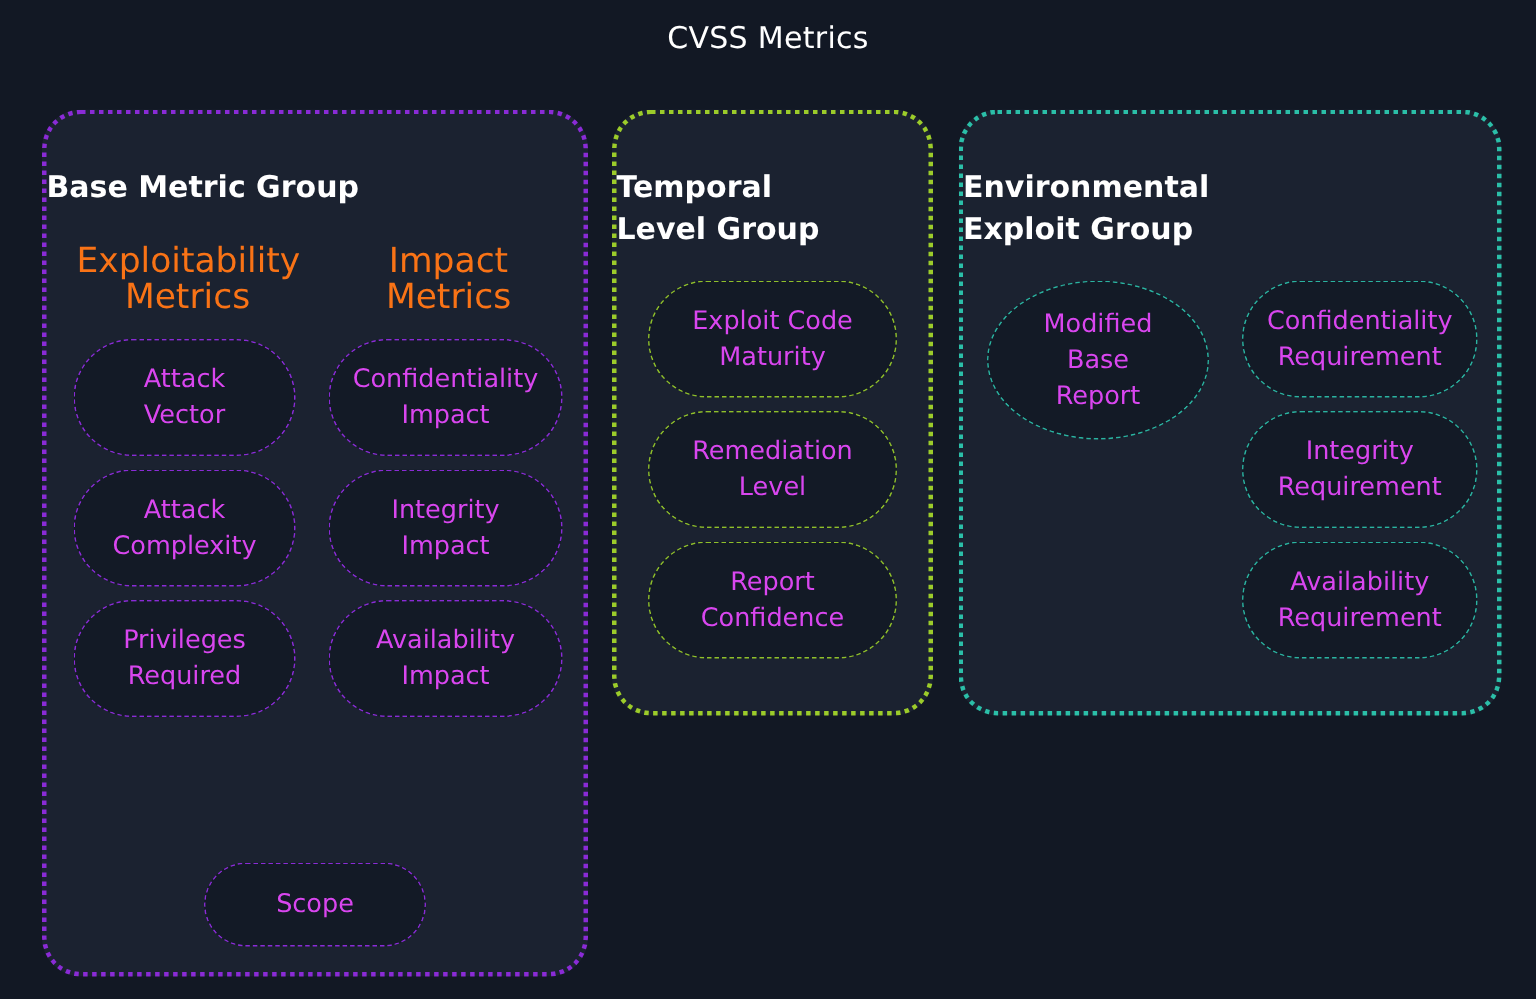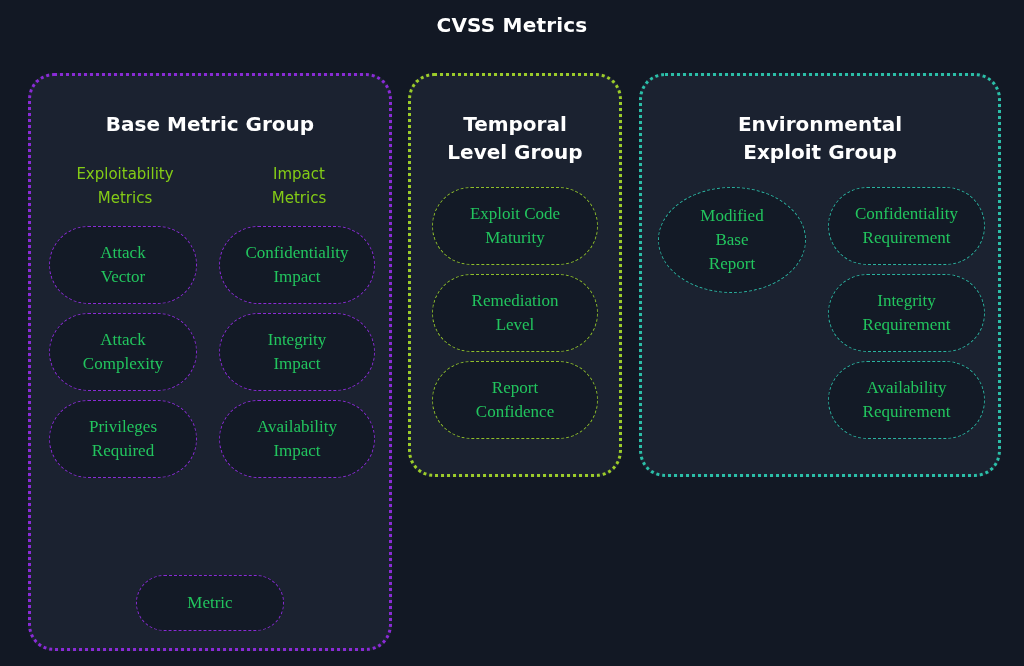--- a/index.html
+++ b/index.html
@@ -6,52 +6,51 @@
     html, body {
       width: 1024px; height: 666px; overflow: hidden;
       background: #121824;
       font-family: "DejaVu Sans", "Liberation Sans", sans-serif;
       color: #ffffff;
     }
     .canvas { position: relative; width: 1024px; height: 666px; }
 
     .main-title {
       position: absolute; left: 0; width: 1024px; top: 13px;
-      text-align: center; font-weight: bold; font-size: 20px; letter-spacing: 0.2px;
+      text-align: center; font-weight: normal; font-size: 20px; letter-spacing: 0.2px;
     }
 
     .group {
       position: absolute;
       background: #1b2230;
       border-radius: 26px;
       border-width: 3px;
       border-style: dotted;
     }
     .group-title {
       position: absolute; left: 0; right: 0;
-      text-align: center; font-weight: bold; font-size: 20px; line-height: 28px;
+      font-weight: bold; font-size: 20px; line-height: 28px;
     }
     .subhead {
       position: absolute; text-align: center;
-      color: #84cc16; font-size: 15px; line-height: 24px;
+      color: #f97316; font-size: 23px; line-height: 24px;
     }
 
     .pill {
       position: absolute;
       background: #131a26;
       border-width: 1.6px;
       border-style: dashed;
       border-radius: 40px;
       display: flex; align-items: center; justify-content: center;
       text-align: center;
       font-size: 17px; line-height: 24px;
-      color: #22c55e;
+      color: #d946ef;
       white-space: pre-line;
       cursor: pointer;
-      font-family: Liberation Serif, serif;
     }
     .pill.ellipse { border-radius: 50%; }
 
     .g-base { border-color: #8a2bd6; }
     .g-temp { border-color: #9ccc2a; }
     .g-env  { border-color: #2bbfa8; }
     .p-base { border-color: #8a2bd6; }
     .p-temp { border-color: #8fbf2a; }
     .p-env  { border-color: #2ab3a0; }
   </style>
@@ -75,21 +74,21 @@
     <div class="pill p-base" style="left:18px; top:324px; width:148px; height:78px;">Privileges
 Required</div>
 
     <div class="pill p-base" style="left:188px; top:150px; width:156px; height:78px;">Confidentiality
 Impact</div>
     <div class="pill p-base" style="left:188px; top:237px; width:156px; height:78px;">Integrity
 Impact</div>
     <div class="pill p-base" style="left:188px; top:324px; width:156px; height:78px;">Availability
 Impact</div>
 
-    <div class="pill p-base" style="left:105px; top:499px; width:148px; height:56px;">Metric</div>
+    <div class="pill p-base" style="left:105px; top:499px; width:148px; height:56px;">Scope</div>
   </div>
 
   <div class="group g-temp" style="left:408px; top:73px; width:214px; height:404px;">
     <div class="group-title" style="top:34px; white-space:pre-line;">Temporal
 Level Group</div>
     <div class="pill p-temp" style="left:21px; top:111px; width:166px; height:78px;">Exploit Code
 Maturity</div>
     <div class="pill p-temp" style="left:21px; top:285px; width:166px; height:78px;">Report
 Confidence</div>
     <div class="pill p-temp" style="left:21px; top:198px; width:166px; height:78px;">Remediation

